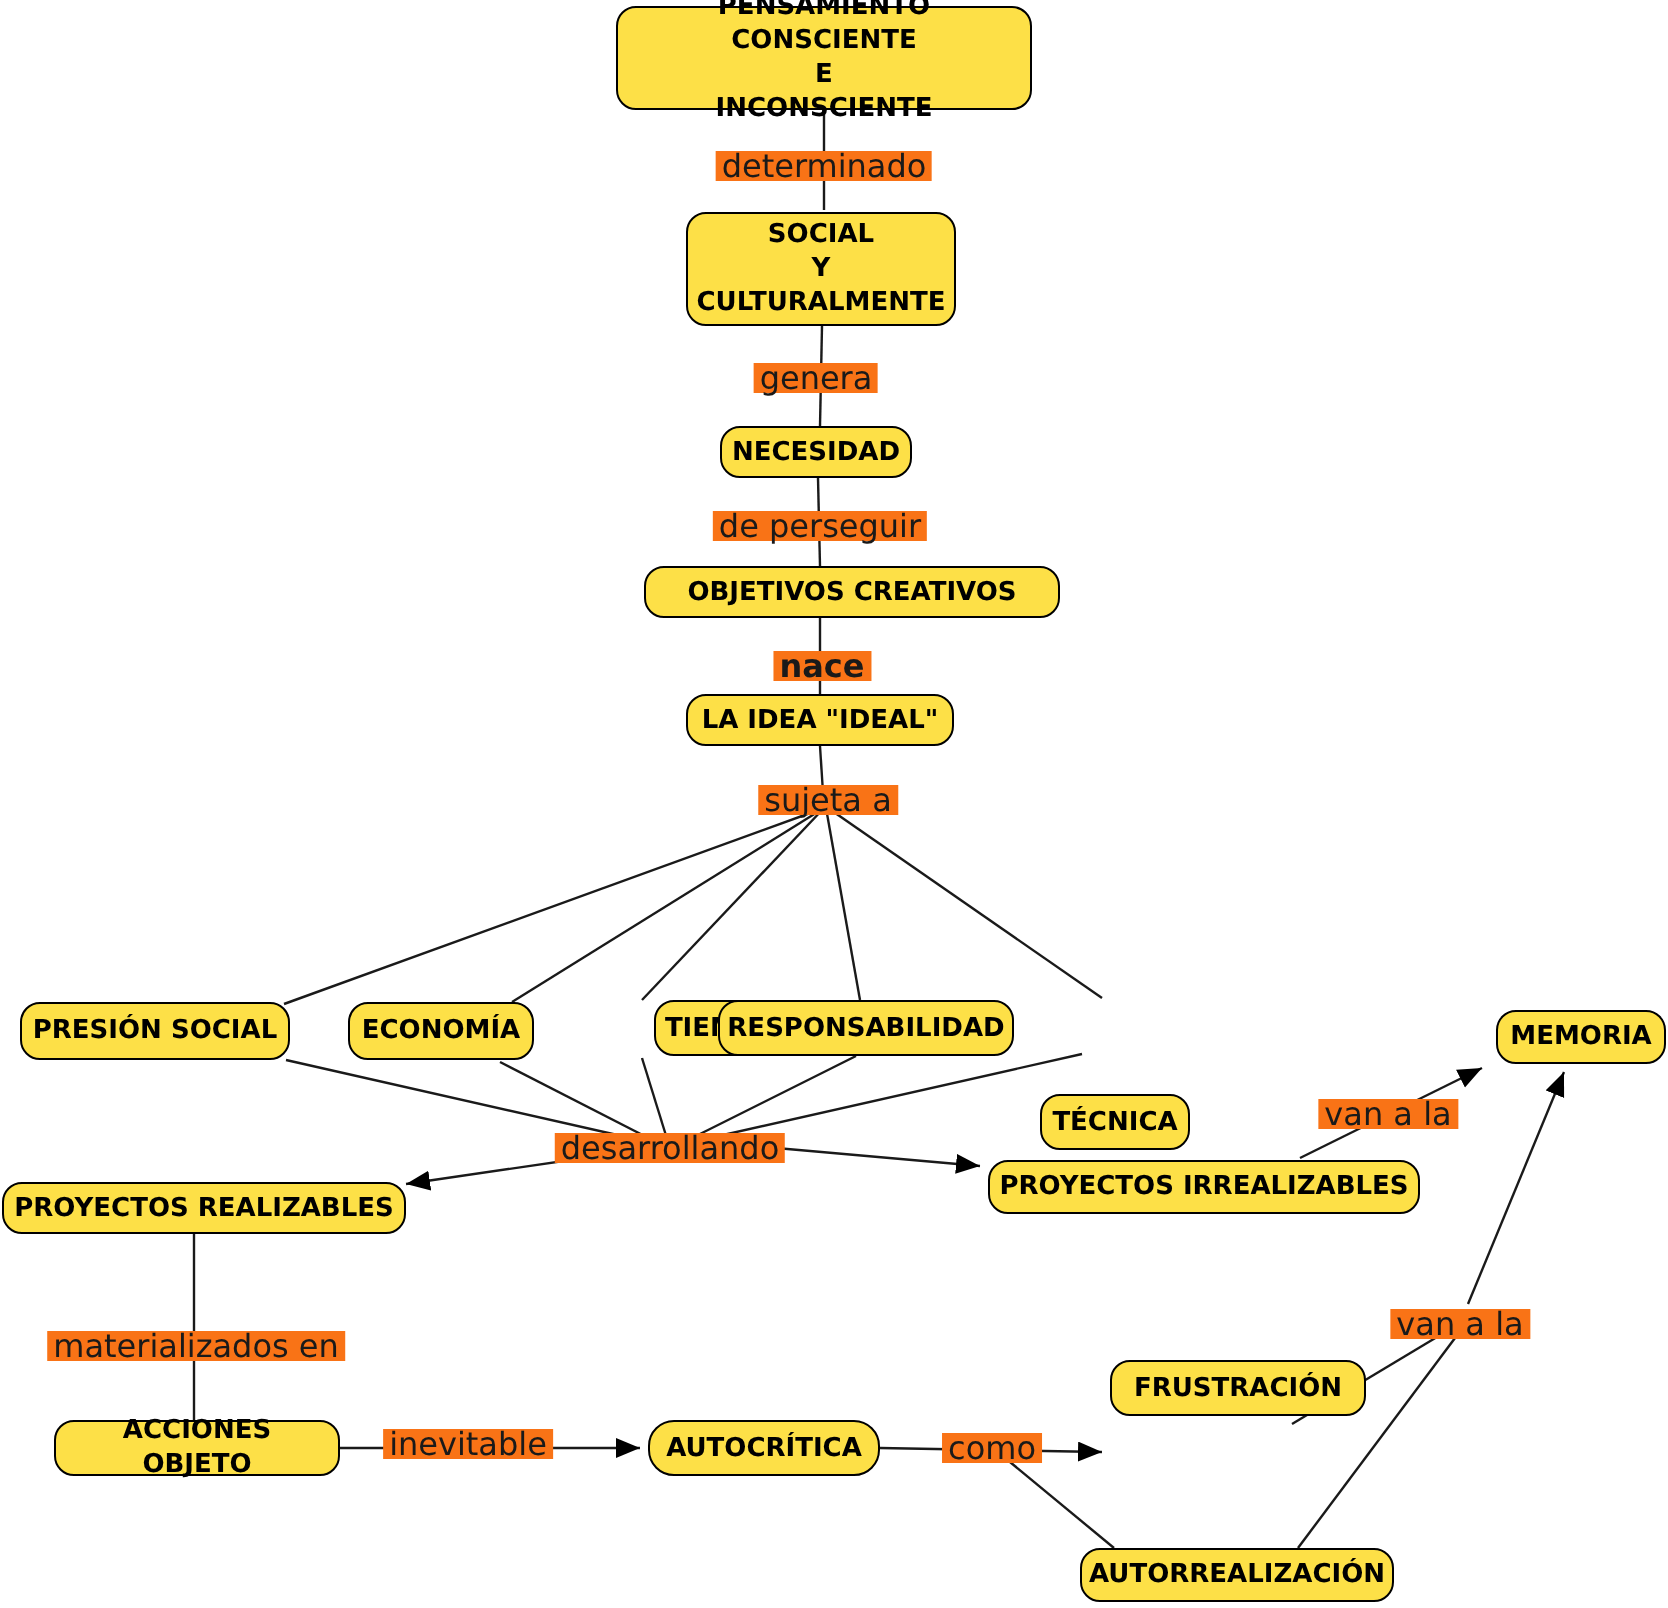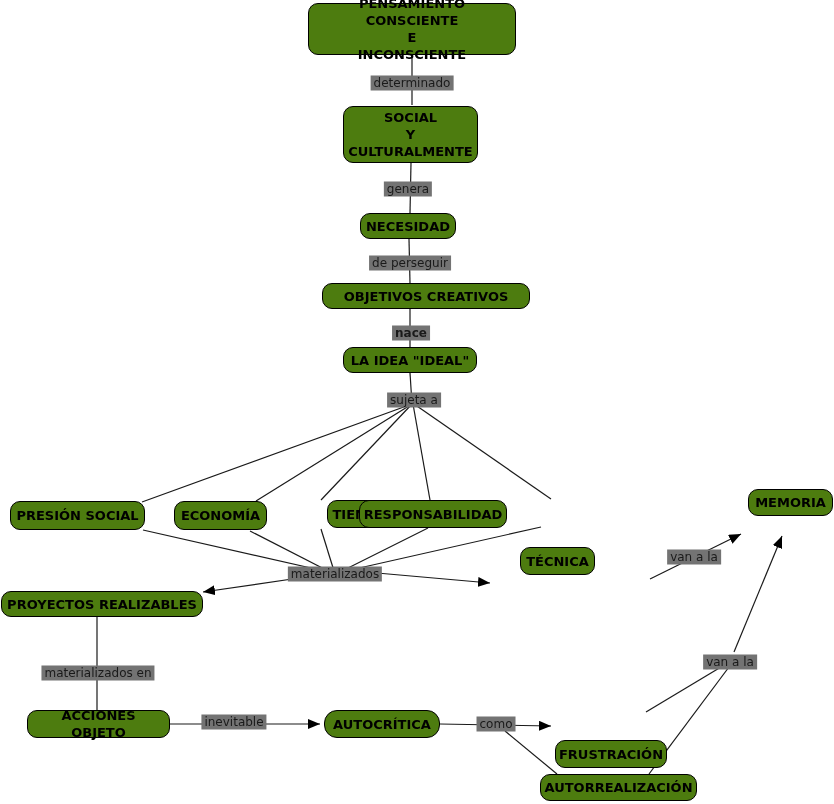--- a/index.html
+++ b/index.html
@@ -16,40 +16,40 @@
     left: 0; top: 0;
     width: 834px; height: 804px;
   }
   #wires line {
     stroke: #1a1a1a;
     stroke-width: 1.2;
   }
   .node {
     position: absolute;
     box-sizing: border-box;
-    background: #4d7c0f;
+    background: #fde047;
     border: 1.4px solid #000000;
     border-radius: 10px;
     display: flex;
     align-items: center;
     justify-content: center;
     text-align: center;
     font-weight: bold;
     font-size: 13px;
     line-height: 17px;
     color: #000000;
     white-space: pre-line;
     padding: 0 4px;
   }
   .link-label {
     position: absolute;
     transform: translate(-50%, -50%);
-    background: #737373;
+    background: #f97316;
     color: #1a1a1a;
-    font-size: 12px;
+    font-size: 16px;
     line-height: 15px;
     padding: 0 3px;
     white-space: nowrap;
   }
 </style>
 </head>
 <body>
 
 <div id="canvas">
 
@@ -100,32 +100,33 @@
 Y
 CULTURALMENTE</div>
   <div class="node" style="left:360px; top:213px; width:96px;  height:26px;">NECESIDAD</div>
   <div class="node" style="left:322px; top:283px; width:208px; height:26px;text-align:right;">OBJETIVOS CREATIVOS</div>
   <div class="node" style="left:343px; top:347px; width:134px; height:26px;">LA IDEA "IDEAL"</div>
   <div class="node" style="left:10px;  top:501px; width:135px; height:29px;">PRESIÓN SOCIAL</div>
   <div class="node" style="left:174px; top:501px; width:93px;  height:29px;">ECONOMÍA</div>
   <div class="node" style="left:283px; top:500px; width:67px;  height:28px;margin-left:44px;">TIEMPO</div>
   <div class="node" style="left:359px; top:500px; width:148px; height:28px;">RESPONSABILIDAD</div>
   <div class="node" style="left:520px; top:499px; width:75px;  height:28px;margin-top:48px;">TÉCNICA</div>
-  <div class="node" style="left:748px; top:489px; width:85px;  height:27px;">MEMORIA</div>
+  <div class="node" style="left:748px; top:505px; width:85px;  height:27px;">MEMORIA</div>
   <div class="node" style="left:1px;   top:591px; width:202px; height:26px;">PROYECTOS REALIZABLES</div>
+  <div class="node" style="left:494px; top:580px; width:216px; height:27px;">PROYECTOS IRREALIZABLES</div>
   <div class="node" style="left:27px;  top:710px; width:143px; height:28px;">ACCIONES OBJETO</div>
   <div class="node" style="left:324px; top:710px; width:116px; height:28px;border-radius:13px;">AUTOCRÍTICA</div>
-  <div class="node" style="left:555px; top:740px; width:112px; height:28px;text-align:right;">FRUSTRACIÓN</div>
+  <div class="node" style="left:555px; top:680px; width:128px; height:28px;text-align:right;">FRUSTRACIÓN</div>
   <div class="node" style="left:540px; top:774px; width:157px; height:27px;">AUTORREALIZACIÓN</div>
 
   <div class="link-label" style="left:412px; top:83px;">determinado</div>
   <div class="link-label" style="left:408px; top:189px;">genera</div>
   <div class="link-label" style="left:410px; top:263px;">de perseguir</div>
   <div class="link-label" style="left:411px; top:333px;font-weight:bold;">nace</div>
   <div class="link-label" style="left:414px; top:400px;">sujeta a</div>
-  <div class="link-label" style="left:335px; top:574px;">materializados</div>
+  <div class="link-label" style="left:335px; top:574px;">desarrollando</div>
   <div class="link-label" style="left:694px; top:557px;">van a  la</div>
   <div class="link-label" style="left:98px;  top:673px;text-align:right;">materializados en</div>
   <div class="link-label" style="left:234px; top:722px;">inevitable</div>
   <div class="link-label" style="left:496px; top:724px;">como</div>
   <div class="link-label" style="left:730px; top:662px;">van a la</div>
 
 </div>
 
 </body></html>

